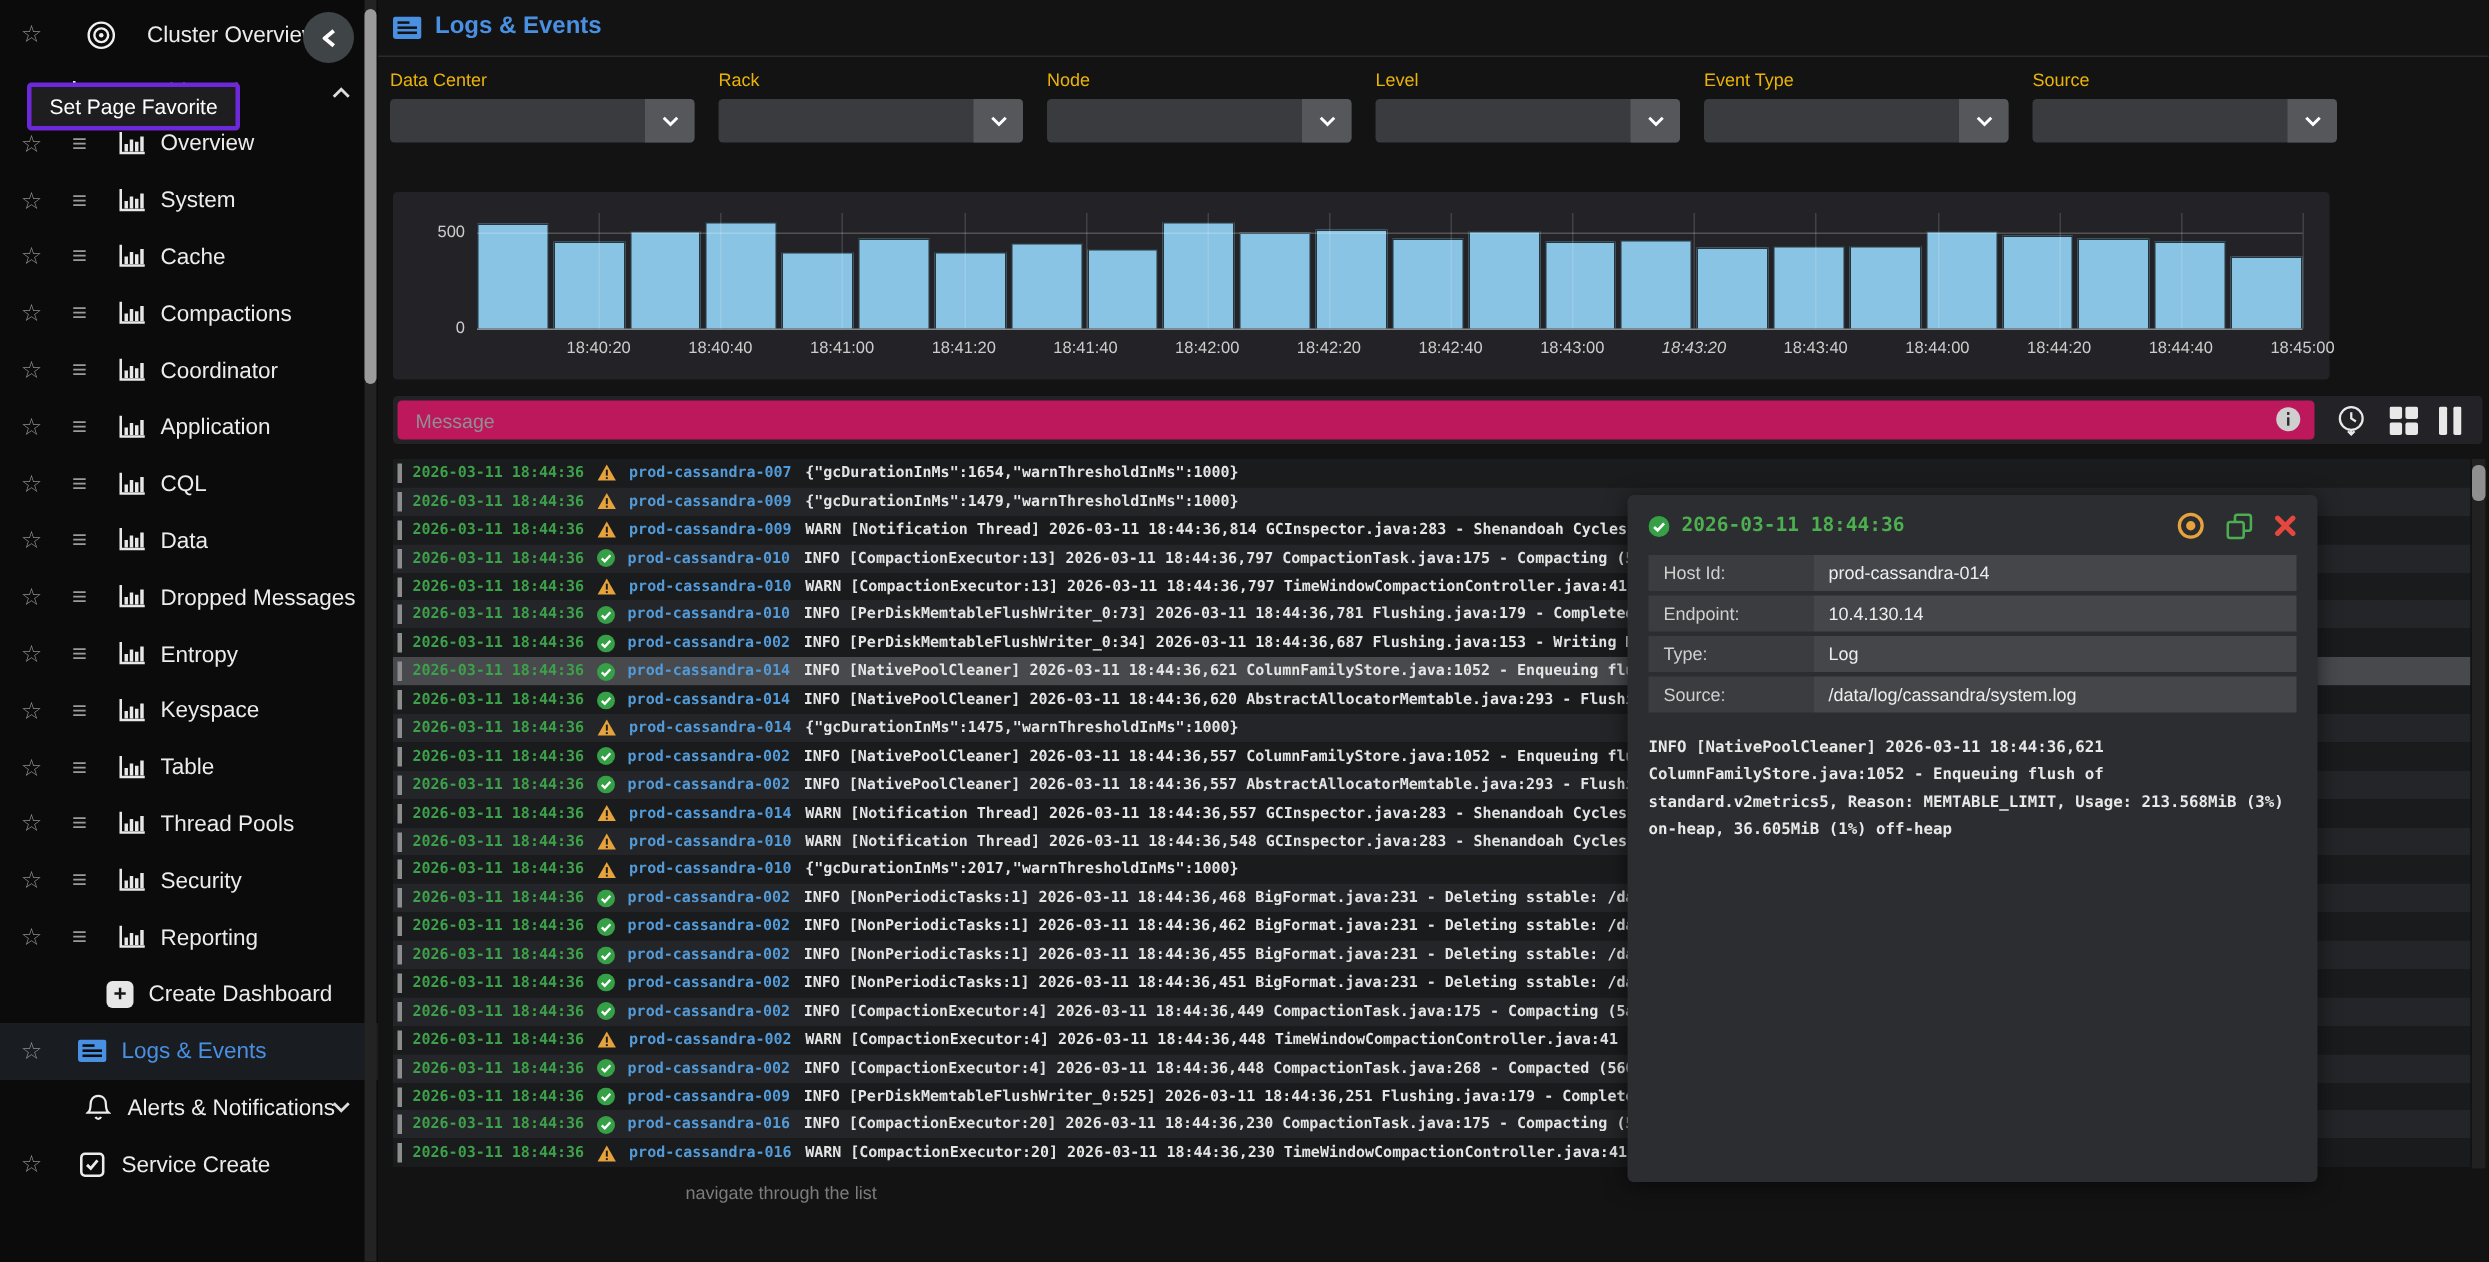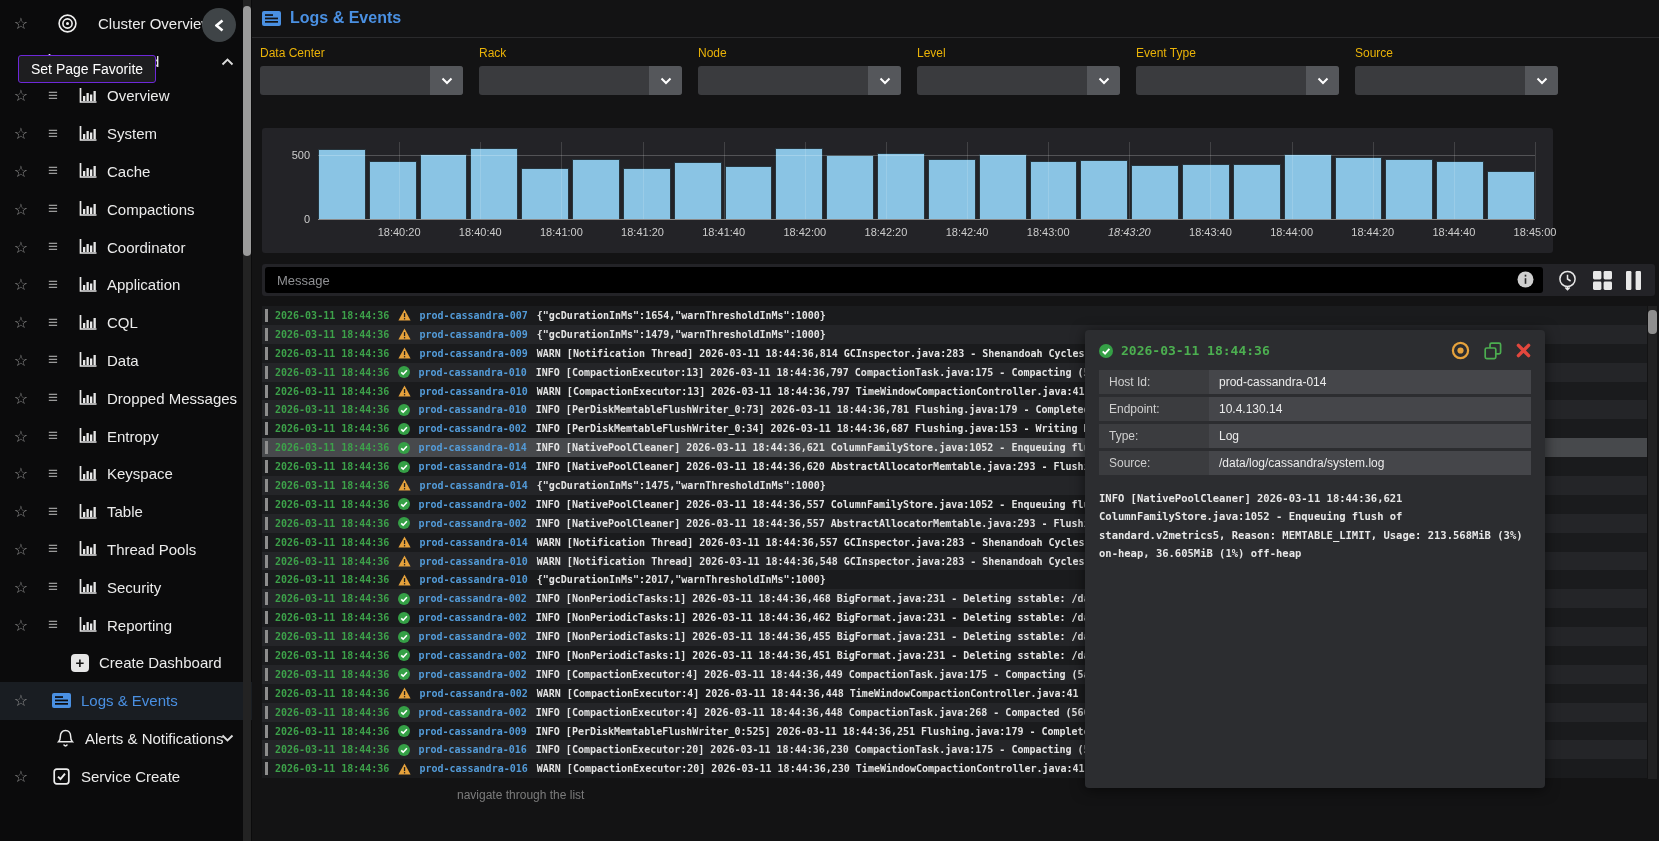--- a/index.html
+++ b/index.html
@@ -12,21 +12,21 @@
   .sb-thumb { position:absolute; left:0; top:6px; width:8px; height:250px; background:#9b9b9b; border-radius:4px; }
   .side-top { height:46px; display:flex; align-items:center; position:relative; }
   .side-top .label { color:#ececec; font-size:15px; margin-left:20px; }
   .star { color:#8d8d8d; font-size:16px; width:16px; text-align:center; margin-left:13px; flex:none; }
   .collapse-btn { position:absolute; right:16px; top:8px; width:34px; height:34px; border-radius:50%;
                   background:#3f4447; display:flex; align-items:center; justify-content:center; }
   .side-dash { height:31px; display:flex; align-items:center; position:relative; }
   .side-dash .chart-ic { margin-left:48px; }
   .side-dash .label { color:#ececec; font-size:15px; margin-left:20px; }
   .chev-right { position:absolute; right:18px; }
-  .tooltip { position:absolute; left:18px; top:55px; background:#1e1e20; border:1px solid #6d28d9;
+  .tooltip { position:absolute; left:18px; top:55px; background:#1e1e20; border:3px solid #6d28d9;
              border-radius:3px; padding:5px 12px; color:#fff; font-size:14px; z-index:60; white-space:nowrap; }
   .nav-item { height:37.8px; display:flex; align-items:center; }
   .burger { color:#9a9a9a; font-size:17px; margin-left:19px; width:14px; flex:none; }
   .nav-item .chart-ic { margin-left:17px; }
   .nav-item .label { color:#ececec; font-size:15px; margin-left:10px; }
   .nav-bottom { height:37.8px; display:flex; align-items:center; position:relative; }
   .nav-bottom .b-icon { margin-left:22px; width:20px; display:flex; justify-content:center; flex:none; }
   .nav-bottom .b-icon2 { margin-left:55px; width:20px; display:flex; justify-content:center; flex:none; }
   .nav-bottom .label { color:#ececec; font-size:15px; margin-left:10px; }
   .nav-bottom.active { background:#191d22; }
@@ -53,21 +53,21 @@
   .bars { position:absolute; inset:0; display:flex; align-items:flex-end; gap:3px; }
   .bar { flex:1; border:1px solid #26343c; border-bottom:none; }
   .hgrid { position:absolute; left:0; right:0; height:1px; background:rgba(255,255,255,.22); }
   .vtick { position:absolute; top:0; bottom:0; width:1px; background:rgba(255,255,255,.14); }
   .ylab { position:absolute; left:-48px; width:40px; text-align:right; font-size:11px; color:#cccccc; transform:translateY(-50%); }
   .xlab { position:absolute; top:calc(100% + 7px); transform:translateX(-50%); font-size:11px; color:#cccccc; white-space:nowrap; }
 
   .toolbar { position:absolute; left:10px; top:264px; width:1393px; height:32px;
              background:#232327; border-radius:3px; display:flex; align-items:center; }
   .msg-wrap { position:relative; width:1278px; height:26px; margin-left:3px; flex:none; }
-  .msg-input { width:100%; height:100%; background:#000000; border:none; border-radius:3px;
+  .msg-input { width:100%; height:100%; background:#be185d; border:none; border-radius:3px;
                color:#dddddd; padding:0 29px 0 12px; font-size:13px; outline:none;
                font-family:"Liberation Sans",sans-serif; }
   .msg-input::placeholder { color:#8f9093; }
   .msg-info { position:absolute; right:9px; top:4px; }
   .tool-icons { flex:1; display:flex; justify-content:space-evenly; align-items:center; }
 
   .log-area { position:absolute; left:10px; top:306px; width:1385px; height:473px; overflow:hidden; }
   .log-row { height:18.9px; display:flex; align-items:center; white-space:nowrap; overflow:hidden;
              font-family:"DejaVu Sans Mono",monospace; font-size:10px; font-weight:bold; }
   .log-row:nth-child(odd) { background:#1a1b1d; }

